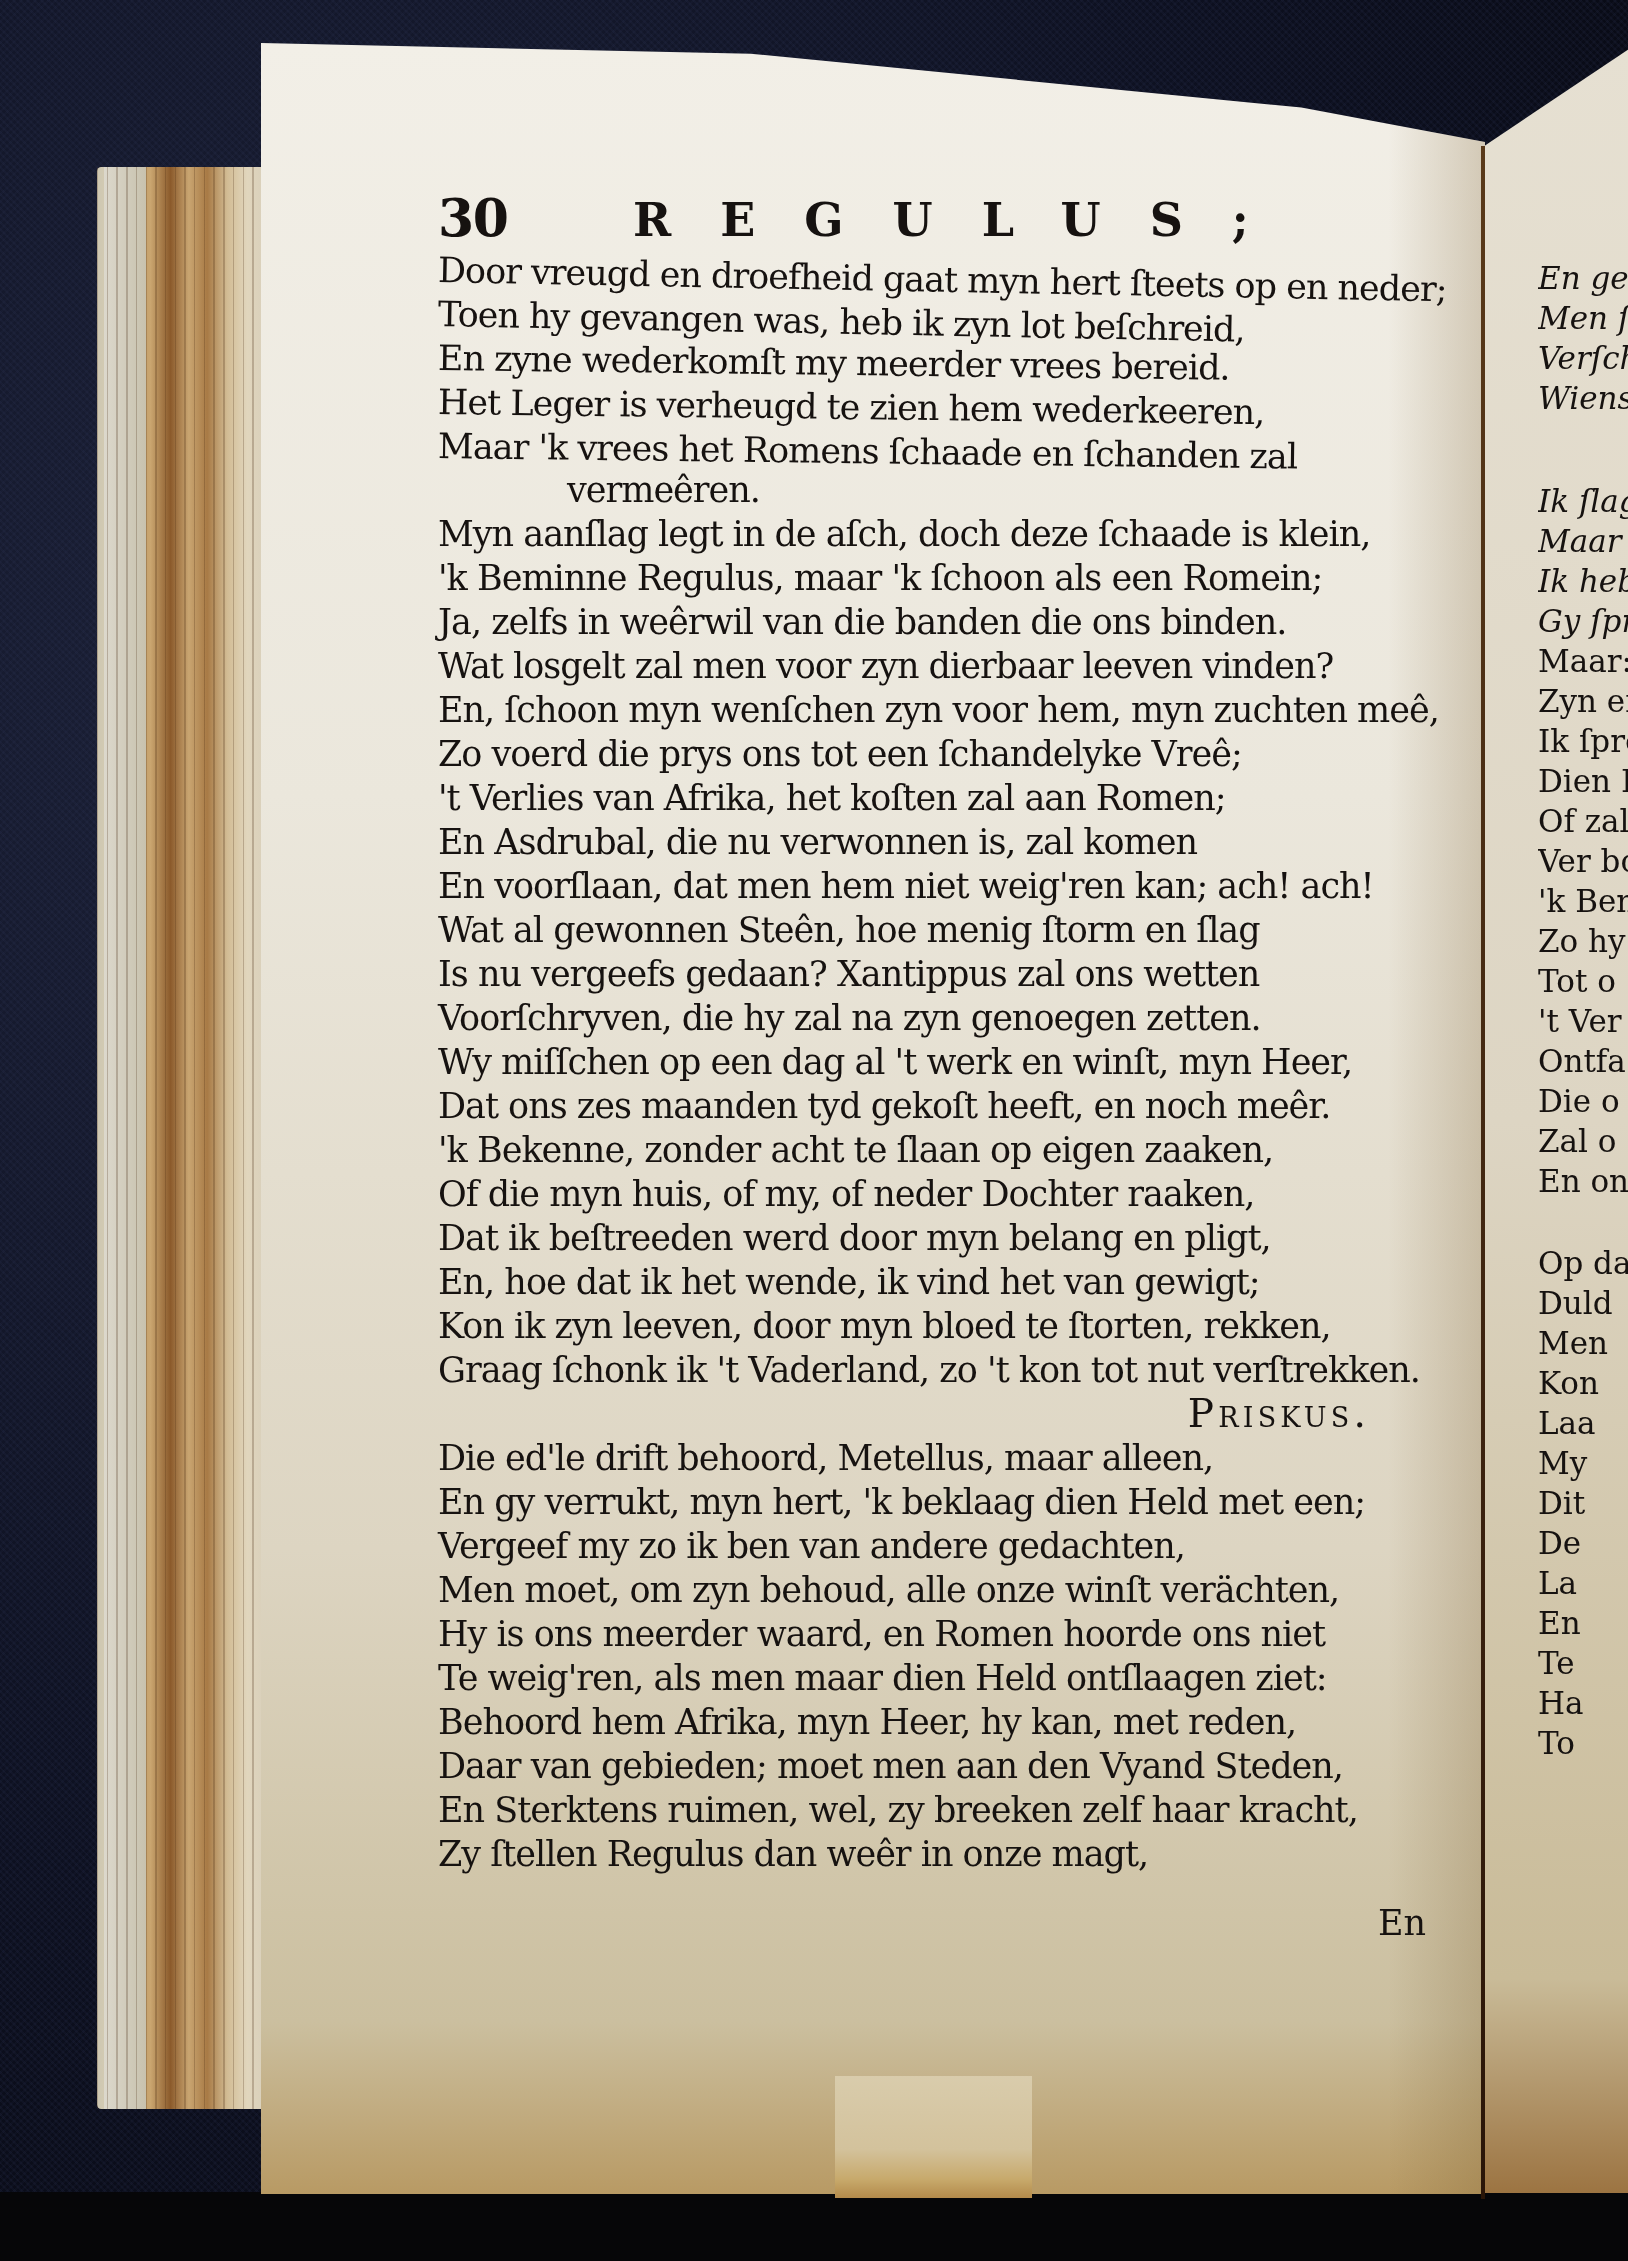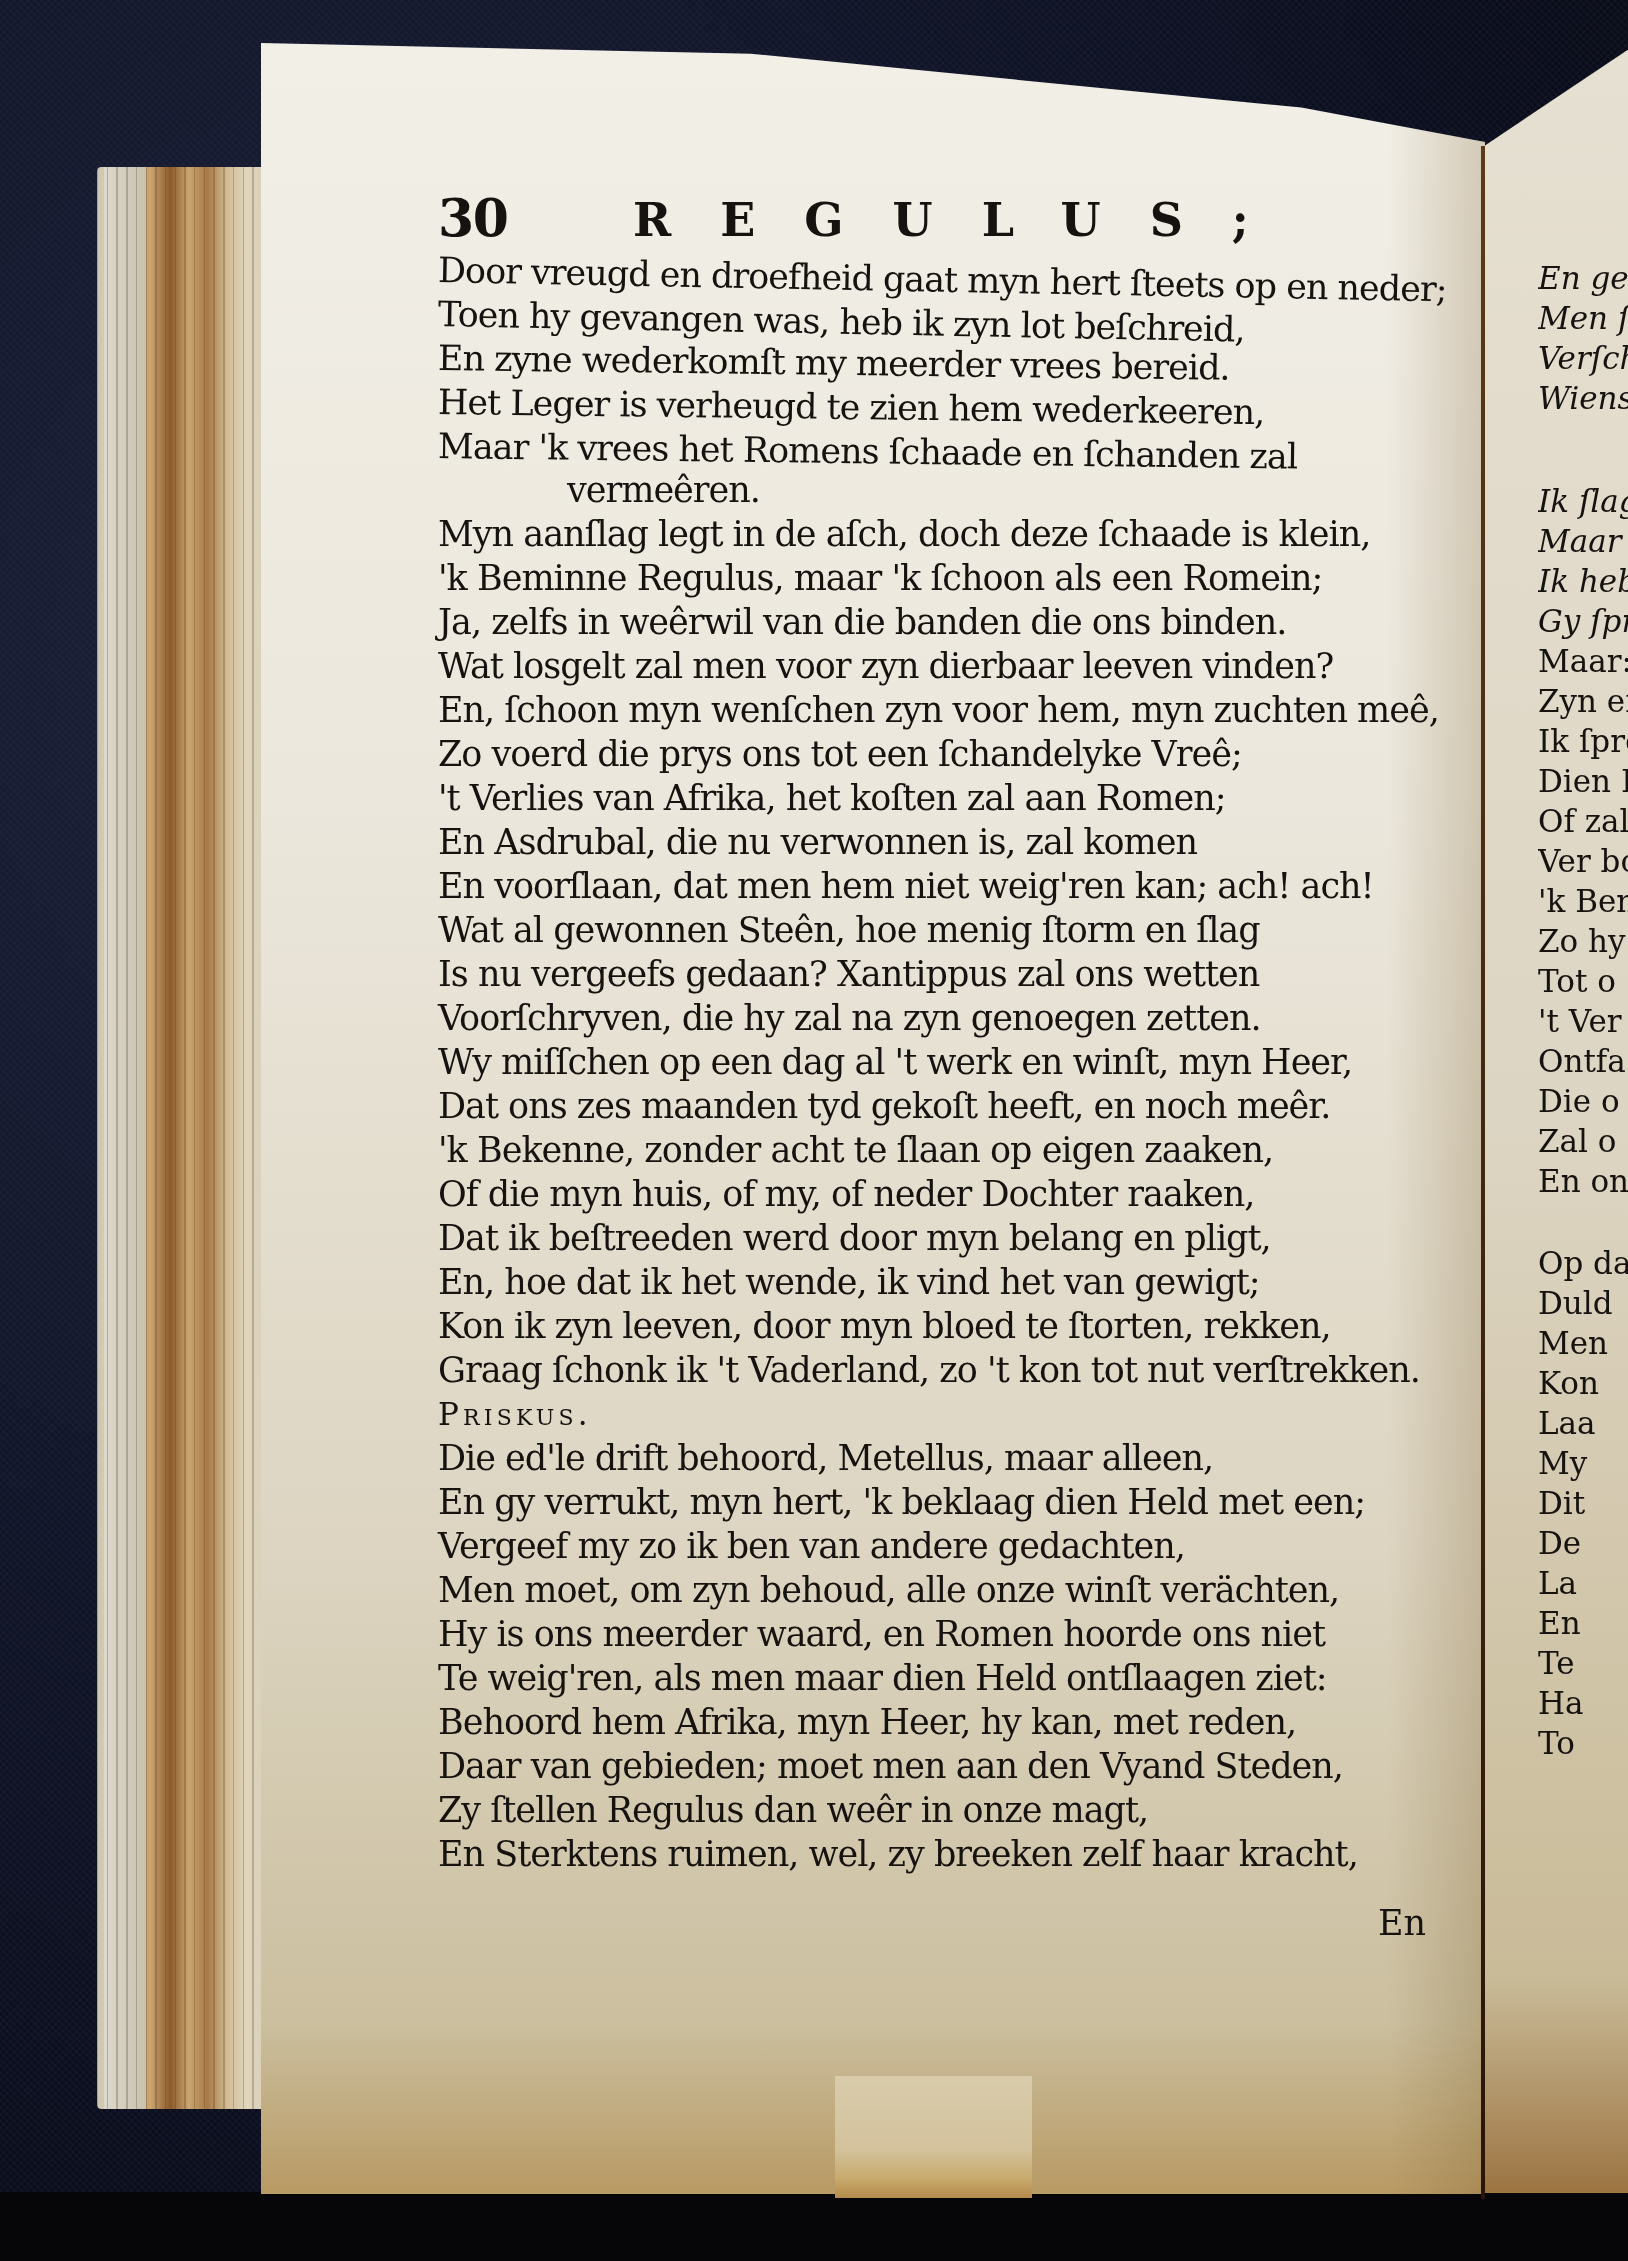--- a/index.html
+++ b/index.html
@@ -71,22 +71,22 @@
     font-size: 46px; font-weight: bold; letter-spacing: 49px; text-align: right;
   }
   .verse-line {
     font-size: 35px; line-height: 44px; white-space: nowrap;
     letter-spacing: -1px; height: 44px;
   }
   .verse-line.indent { padding-left: 129px; }
   .verse-line.tilt-a { transform: rotate(1.1deg); transform-origin: left center; }
   .verse-line.tilt-b { transform: rotate(0.7deg); transform-origin: left center; }
   .speaker {
-    font-size: 31px; line-height: 44px; height: 44px;
-    text-align: left; letter-spacing: 4.2px; font-variant: small-caps; padding-right: 84px;
+    font-size: 39px; line-height: 44px; height: 44px;
+    text-align: right; letter-spacing: 4.2px; font-variant: small-caps; padding-right: 84px;
   }
   .catchword {
     text-align: right; font-size: 35px; line-height: 44px; margin-top: 25px; padding-right: 28px;
   }
 
   .right-text {
     position: absolute; left: 1538px; top: 258px; width: 97px; overflow: hidden;
     color: #161210; font-size: 31px; line-height: 40px;
   }
   .right-text .rline { white-space: nowrap; height: 40px; }
@@ -141,22 +141,22 @@
   <div class="speaker">Priskus.</div>
   <div id="part2">
       <div class="verse-line">Die ed'le drift behoord, Metellus, maar alleen,</div>
       <div class="verse-line">En gy verrukt, myn hert, 'k beklaag dien Held met een;</div>
       <div class="verse-line">Vergeef my zo ik ben van andere gedachten,</div>
       <div class="verse-line">Men moet, om zyn behoud, alle onze winſt verächten,</div>
       <div class="verse-line">Hy is ons meerder waard, en Romen hoorde ons niet</div>
       <div class="verse-line">Te weig'ren, als men maar dien Held ontſlaagen ziet:</div>
       <div class="verse-line">Behoord hem Afrika, myn Heer, hy kan, met reden,</div>
       <div class="verse-line">Daar van gebieden; moet men aan den Vyand Steden,</div>
+      <div class="verse-line">En Sterktens ruimen, wel, zy breeken zelf haar kracht,</div>
       <div class="verse-line">Zy ſtellen Regulus dan weêr in onze magt,</div>
-      <div class="verse-line">En Sterktens ruimen, wel, zy breeken zelf haar kracht,</div>
     </div>
 
   <div class="catchword">En</div>
 </div>
 
 <div class="right-text">
   <div id="rg1" class="italic">
       <div class="rline">En geev</div>
       <div class="rline">Men ſla</div>
       <div class="rline">Verſcho</div>

